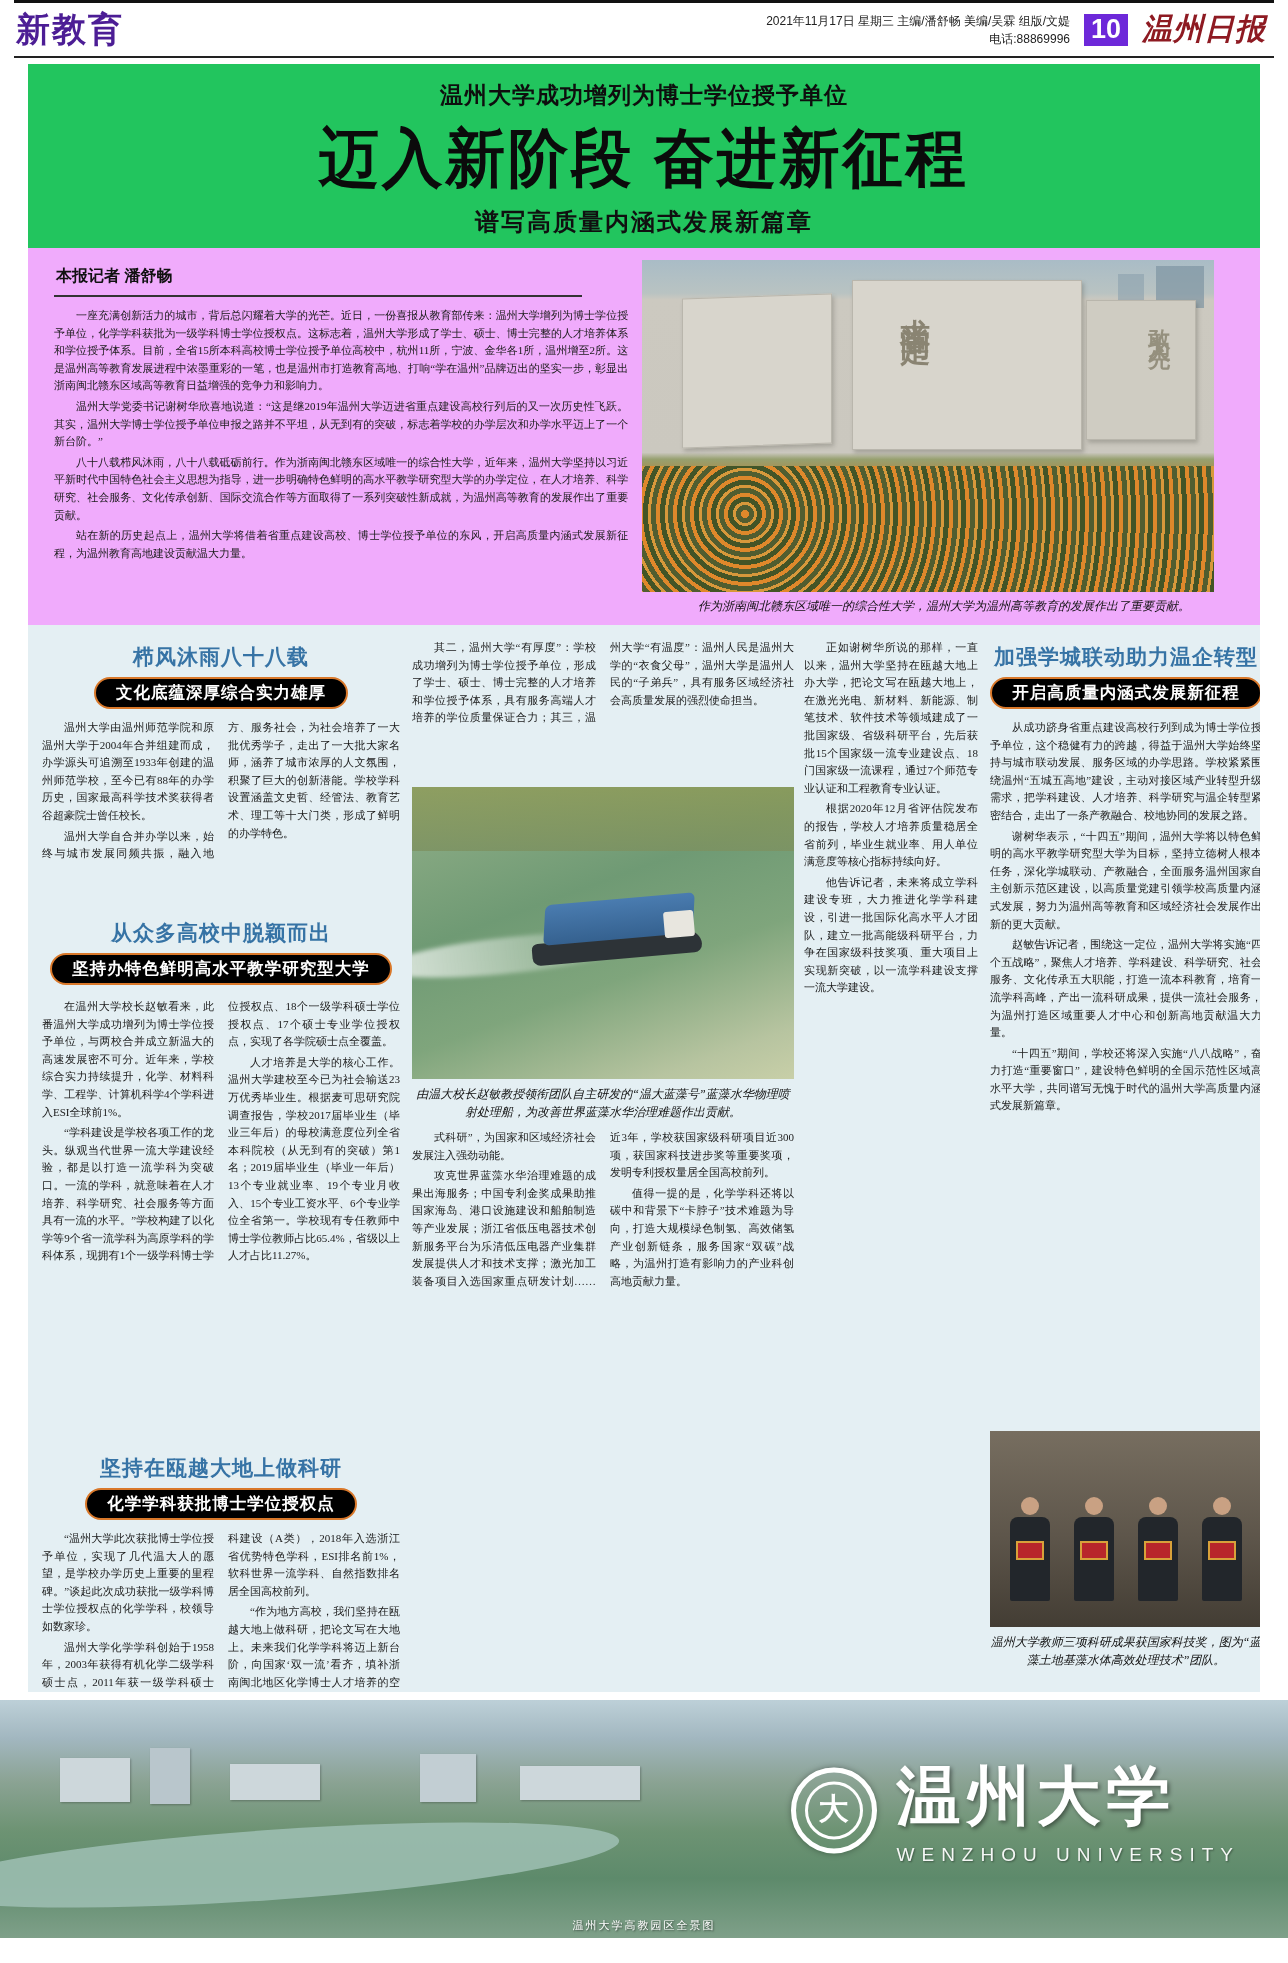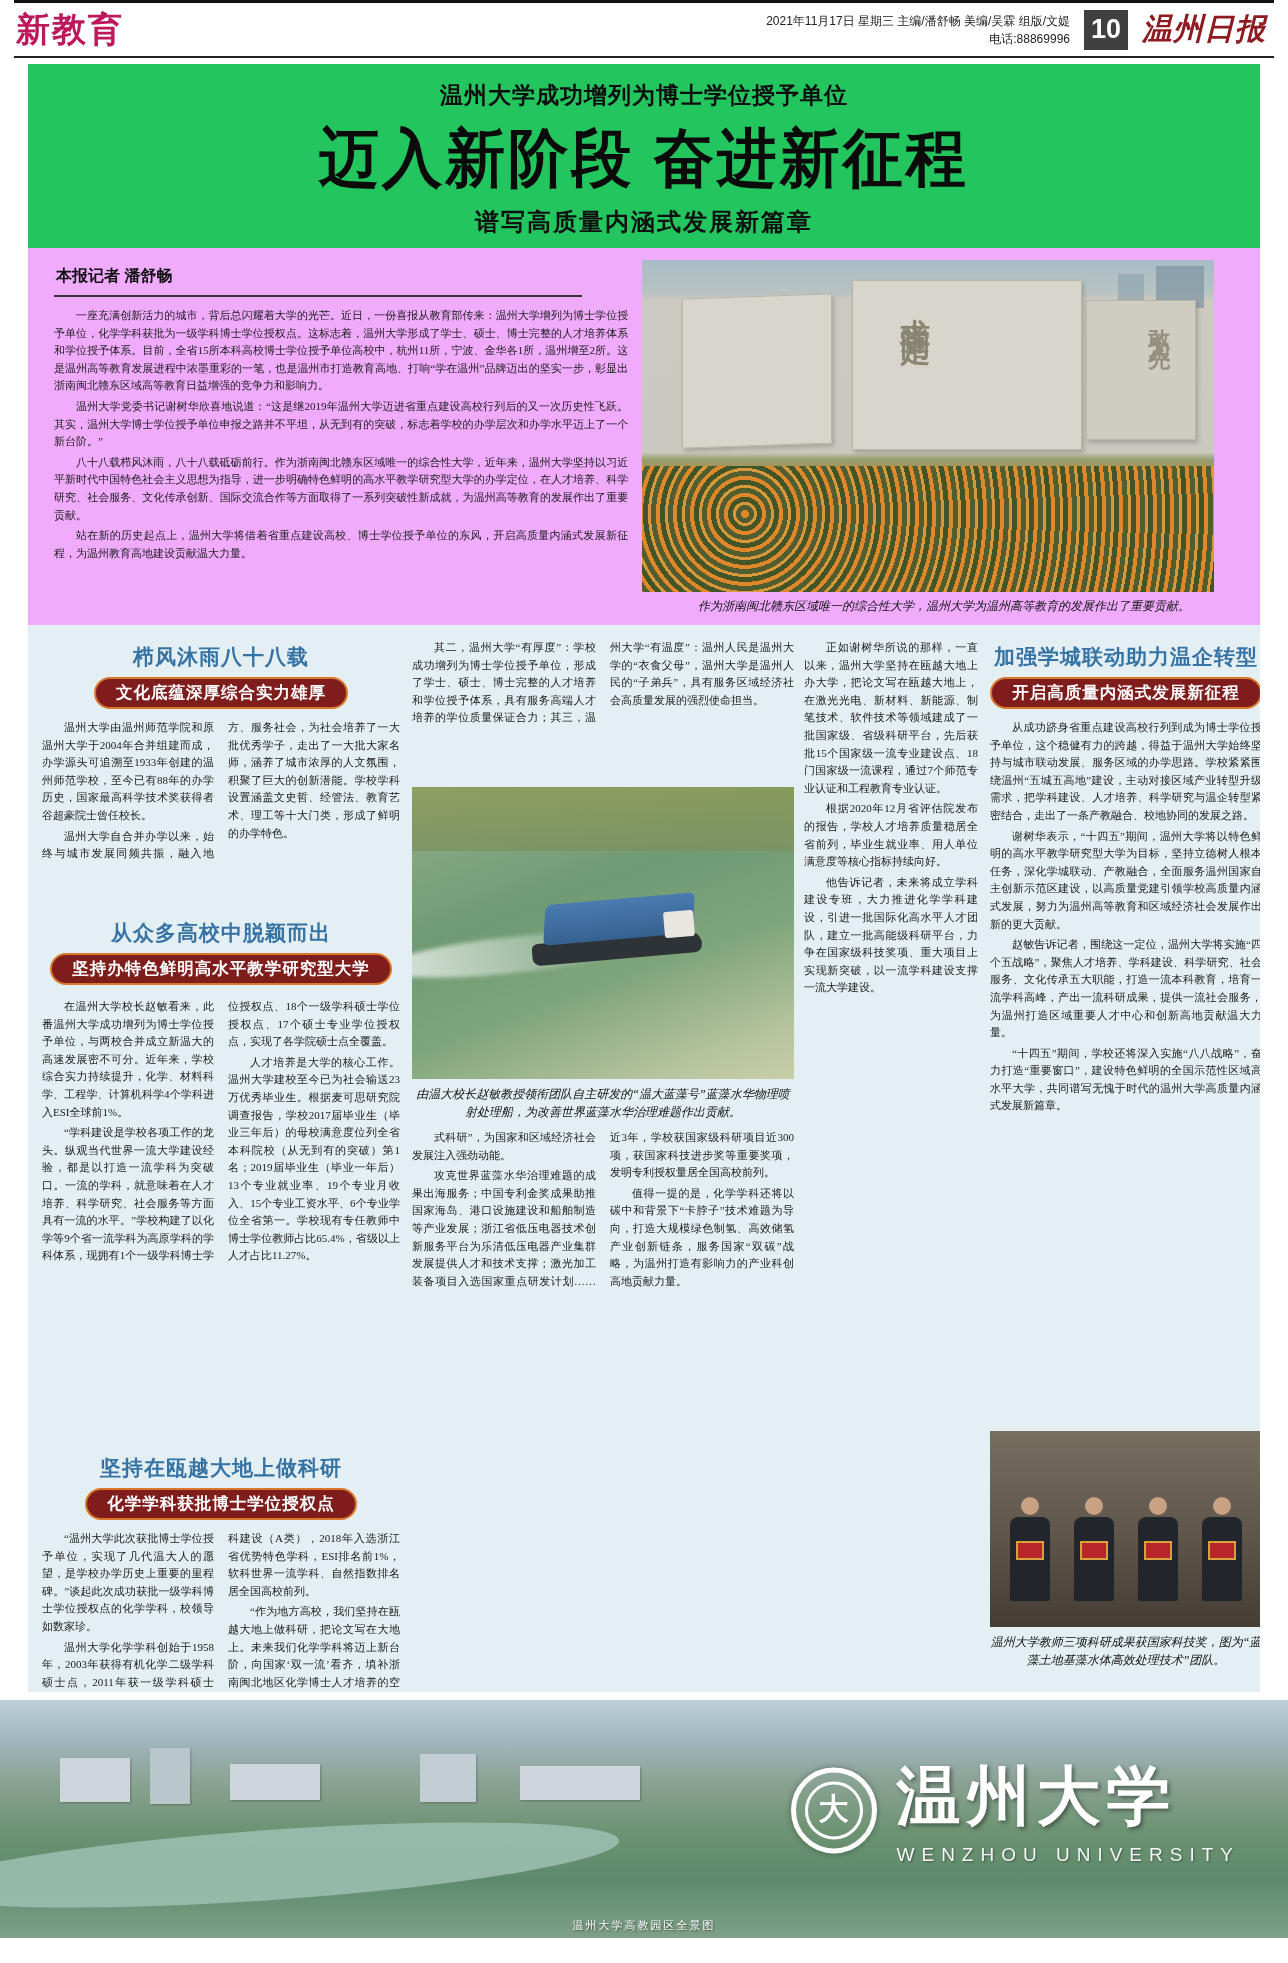--- a/index.html
+++ b/index.html
@@ -2,24 +2,24 @@
 <html><head>
 <meta charset="utf-8">
 <style>
   * { margin:0; padding:0; box-sizing:border-box; }
   html,body { background:#fff; }
   body { width:1288px; height:1963px; position:relative; font-family:"Liberation Sans","DejaVu Sans",sans-serif; color:#1c1c1c; }
   .page { width:1288px; height:1963px; overflow:hidden; position:relative; background:#fff; }
 
   
   .masthead { height:58px; margin:0 14px; border-top:3px solid #111; border-bottom:2px solid #222; display:flex; align-items:center; justify-content:space-between; padding:4px 8px 4px 2px; }
-  .section-label { font-size:34px; font-weight:900; color:#be185d; letter-spacing:2px; }
+  .section-label { font-size:34px; font-weight:900; color:#4c1d95; letter-spacing:2px; }
   .mast-right { display:flex; align-items:center; gap:14px; }
   .dateline-wrap { text-align:right; font-size:12px; color:#222; line-height:1.5; }
-  .page-num { background:#404040; color:#fff; font-size:27px; font-weight:bold; width:44px; height:40px; display:flex; align-items:center; justify-content:center; }
+  .page-num { background:#6d28d9; color:#fff; font-size:27px; font-weight:bold; width:44px; height:32px; display:flex; align-items:center; justify-content:center; }
   .paper-name { font-family:"Liberation Serif","DejaVu Serif",serif; font-style:italic; font-weight:bold; font-size:30px; color:#8e1a22; letter-spacing:1px; }
 
   
   .panel { margin:6px 28px 0 28px; width:1232px; height:1628px; background:#e4eff3; overflow:hidden; }
   .headline-block { background:#22c55e; text-align:center; padding:16px 0 10px 0; }
   .kicker { font-size:23px; font-weight:bold; color:#0e0e0e; letter-spacing:1px; }
   .main-title { font-size:60px; font-weight:900; color:#0b0b0b; letter-spacing:3px; margin:8px 0 6px 0; transform:scaleY(1.06); }
   .sub-title { font-size:24px; font-weight:bold; color:#101010; letter-spacing:2px; }
 
   .intro-row { background:#f0abfc; display:flex; gap:14px; padding:12px 14px 10px 26px; }
@@ -46,21 +46,21 @@
   
   .grid { display:flex; gap:12px; padding:14px 14px 0 14px; height:1058px; }
   .colL { width:358px; flex:none; }
   .colM { width:566px; flex:none; display:flex; gap:10px; }
   .colM-main { width:382px; flex:none; }
   .colM-side { width:174px; flex:none; }
   .colR { width:272px; flex:none; }
 
   .sec-head { text-align:center; margin:4px 0 10px 0; }
   .sec-title { font-size:21px; font-weight:900; color:#3673a5; letter-spacing:1px; margin-bottom:6px; }
-  .sec-pill { display:inline-block; background:#7f1d1d; border:2px solid #d9782a; color:#fff; font-size:16.5px; font-weight:bold; border-radius:16px; padding:3px 20px; letter-spacing:1px; }
+  .sec-pill { display:inline-block; background:#000000; border:2px solid #d9782a; color:#fff; font-size:16.5px; font-weight:bold; border-radius:16px; padding:3px 20px; letter-spacing:1px; }
 
   .body-text p { font-size:11px; line-height:1.6; text-align:justify; text-indent:2em; color:#1a1a1a; margin-bottom:3px; font-family:"Liberation Serif","DejaVu Serif",serif; }
   .cols2 { column-count:2; column-gap:14px; }
   .h-s1txt { height:196px; overflow:hidden; }
   .h-s2txt { height:452px; overflow:hidden;margin-top:13px; }
   .h-s4txt { height:212px; overflow:hidden; }
   .h-midtop { height:148px; overflow:hidden; }
   .h-midbottom { height:506px; overflow:hidden; margin-top:8px; }
   .h-midside { height:1052px; overflow:hidden; }
   .h-rbody { height:712px; overflow:hidden; }

